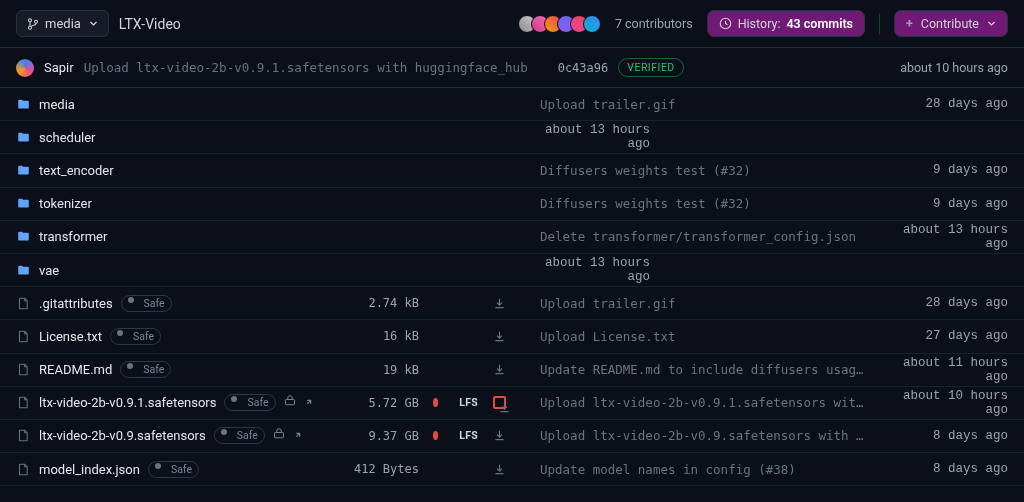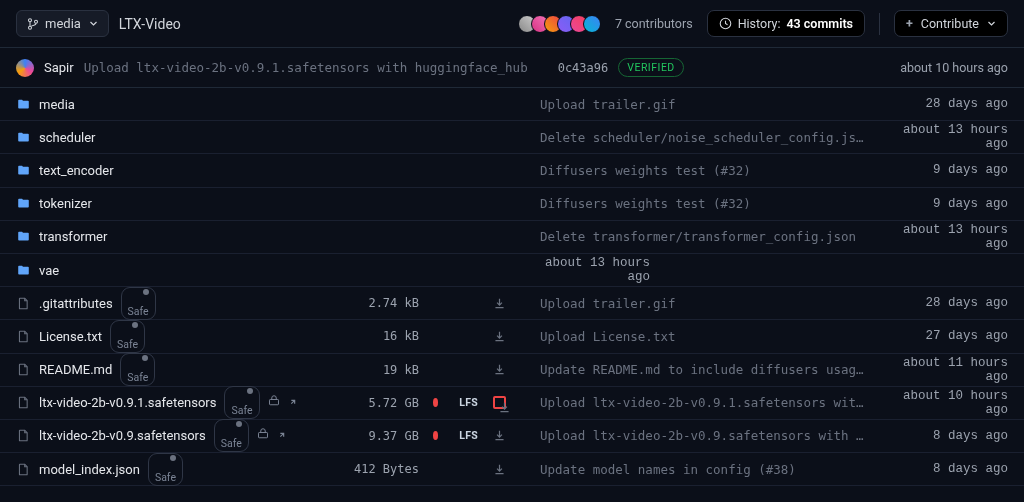--- a/index.html
+++ b/index.html
@@ -37,21 +37,21 @@
   }
   .av1 { background: linear-gradient(45deg,#888,#ccc); margin-left:0; }
   .av2 { background: linear-gradient(45deg,#d63384,#f472b6); }
   .av3 { background: linear-gradient(45deg,#f59e0b,#ef4444); }
   .av4 { background: linear-gradient(45deg,#8b5cf6,#6366f1); }
   .av5 { background: linear-gradient(45deg,#ec4899,#f43f5e); }
   .av6 { background: linear-gradient(45deg,#06b6d4,#3b82f6); }
   .contributors-text { color: #9ca3af; font-size: 12.5px; }
   .pill {
     display: flex; align-items: center; gap: 6px;
-    background: #000000; border: 1px solid #2a3140;
+    background: #701a75; border: 1px solid #2a3140;
     padding: 5px 11px; border-radius: 7px; cursor: pointer;
     color: #d1d5db; font-size: 12.5px;
   }
   .commits-count { color: #fff; font-weight: 600; }
   .divider-v { width:1px; height:22px; background:#2a3140; }
   .plus { font-weight:bold; color:#9ca3af; margin-right:2px; }
   
   .commit-bar {
     display:flex; align-items:center; justify-content:space-between;
     padding: 10px 16px;
@@ -89,23 +89,23 @@
     font-size: 13px;
     gap: 8px;
     height: 33.2px;
   }
   .col-name { display:flex; align-items:center; gap:8px; width: 320px; flex-shrink:0; }
   .icon-box { width:15px; height:15px; display:flex; align-items:center; justify-content:center; flex-shrink:0; }
   .folder-icon { fill:#60a5fa; }
   .file-icon { stroke:#6b7280; fill:none; }
   .file-name { color:#e5e7eb; white-space:nowrap; }
   .safe-badge {
-    display:flex; align-items:flex-end; gap:10px;
+    display:flex; align-items:flex-start; gap:10px;
     border:1px solid #2f3646; color:#7b8495;
-    padding:1px 6px; border-radius:9px; font-size:10.5px;flex-direction:column;
+    padding:1px 6px; border-radius:9px; font-size:10.5px;
   }
   .safe-dot { width:6px; height:6px; border-radius:50%; background:#6b7280; }
   .pickle-icon { width:12px; color:#7b8495; }
   .ext-icon { width:10px; color:#7b8495; }
   .col-size {
     width:75px; text-align:right; color:#9ca3af;
     font-family: ui-monospace, SFMono-Regular, Menlo, monospace;
     font-size:12px; flex-shrink:0;
   }
   .col-lfs { width:45px; display:flex; align-items:center; gap:21px; flex-shrink:0; justify-content:flex-start; margin-left:6px; }
@@ -205,21 +205,20 @@
         <span class="icon-box">
           <svg class="folder-icon" viewBox="0 0 16 16" width="15" height="13">
             <path d="M1.5 3a1 1 0 011-1h3.7l1.2 1.4H13.5a1 1 0 011 1V12a1 1 0 01-1 1h-11a1 1 0 01-1-1V3z"></path>
           </svg>
         </span>
         <span class="file-name">scheduler</span>
       </div>
       <div class="col-size"></div>
       <div class="col-lfs"></div>
       <div class="col-dl"></div>
-      <div class="col-msg">Delete scheduler/noise_scheduler_config.json</div>
       <div class="col-time">about 13 hours ago</div>
     </div>
     <div class="row">
       <div class="col-name">
         <span class="icon-box">
           <svg class="folder-icon" viewBox="0 0 16 16" width="15" height="13">
             <path d="M1.5 3a1 1 0 011-1h3.7l1.2 1.4H13.5a1 1 0 011 1V12a1 1 0 01-1 1h-11a1 1 0 01-1-1V3z"></path>
           </svg>
         </span>
         <span class="file-name">text_encoder</span>

